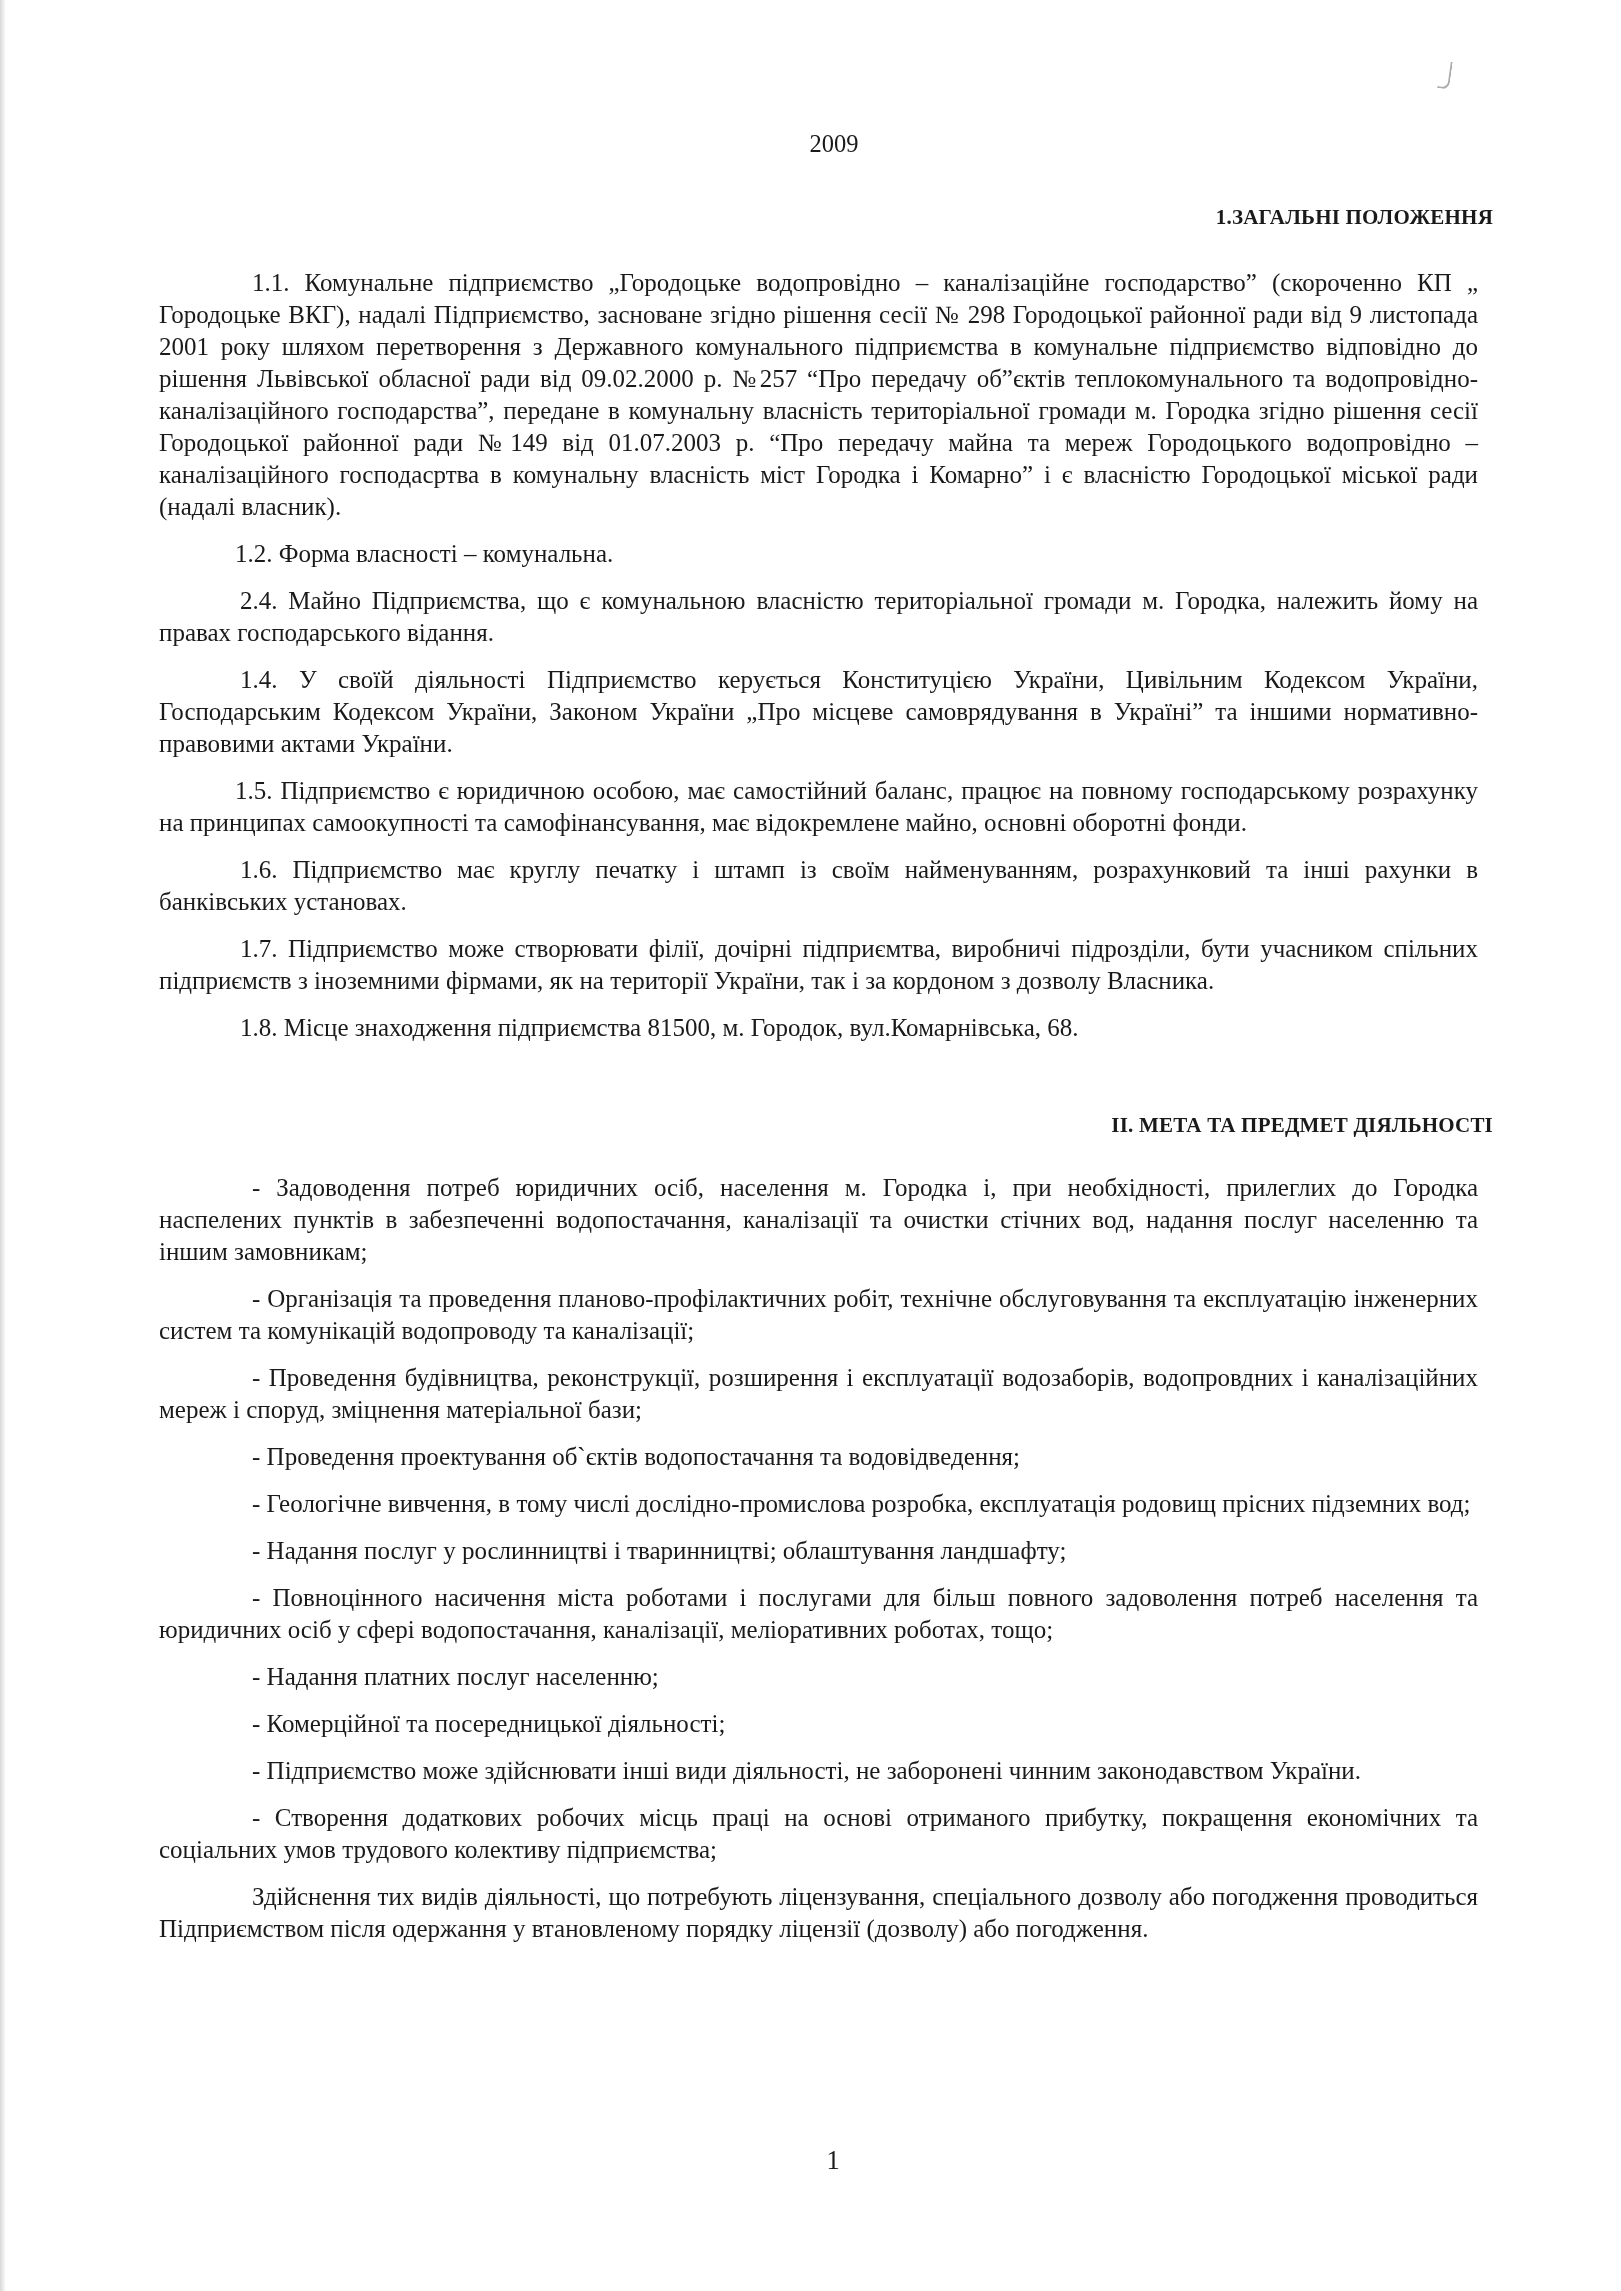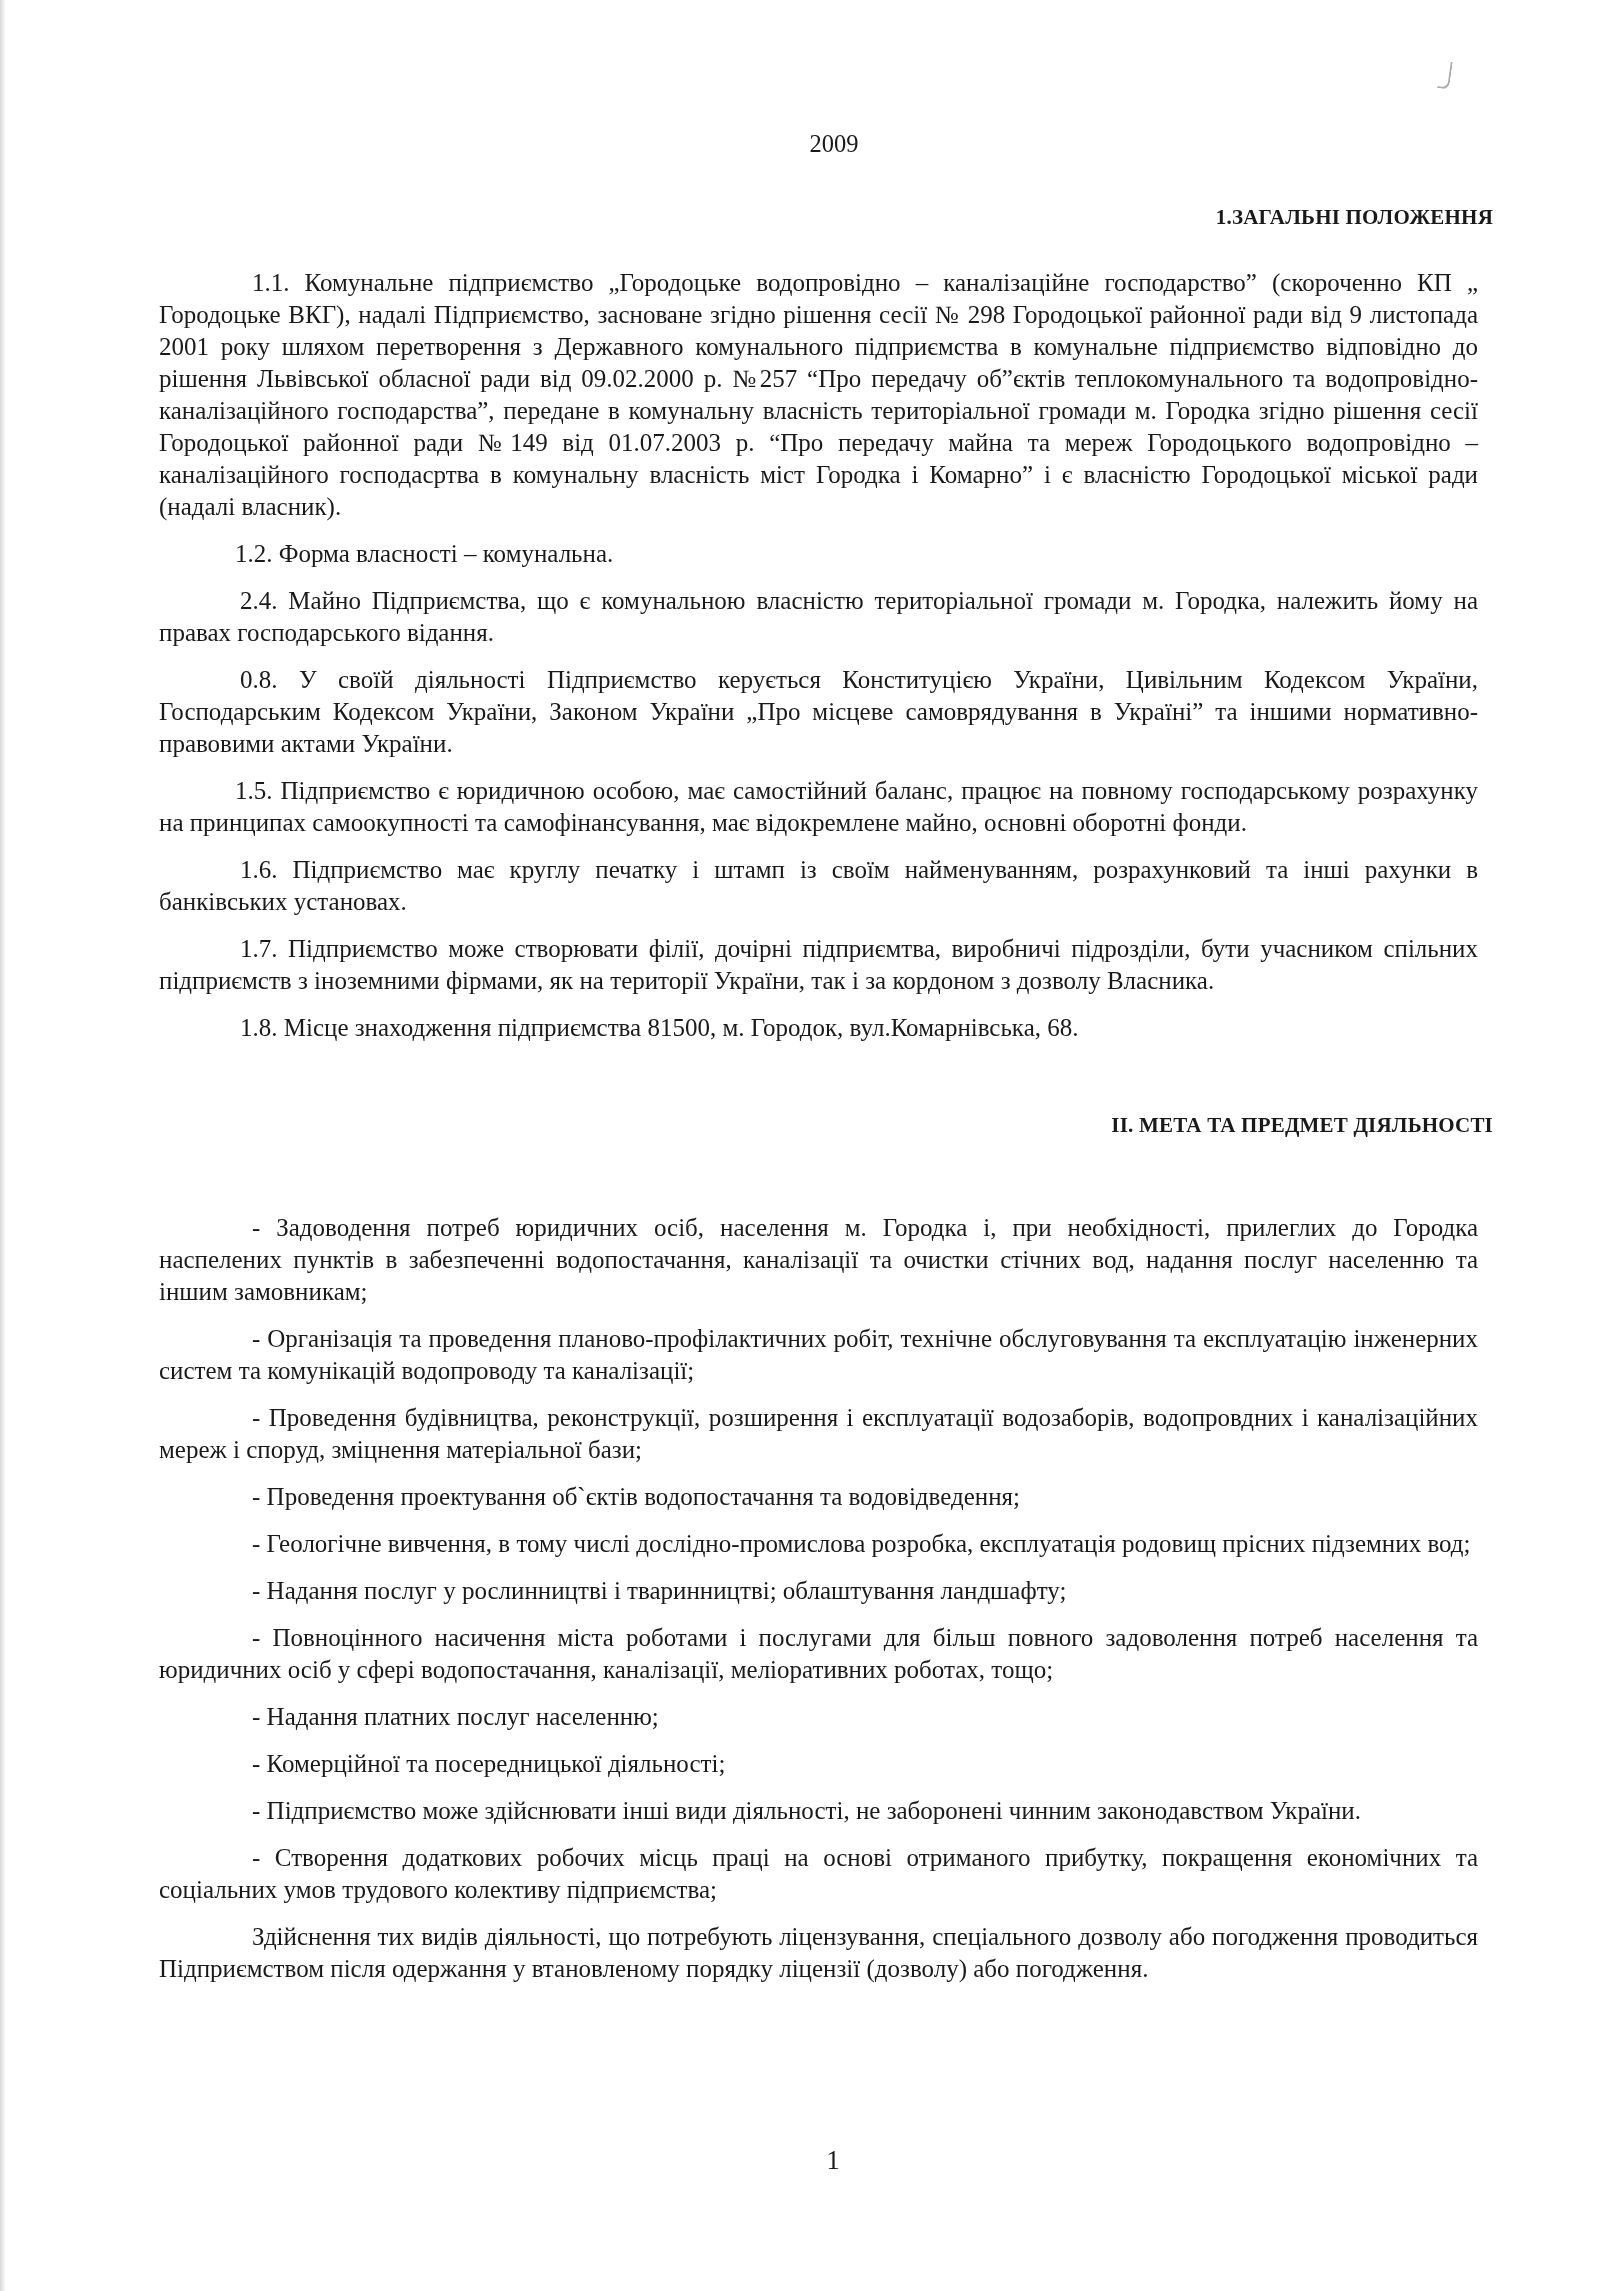--- a/index.html
+++ b/index.html
@@ -29,21 +29,21 @@
     margin: 11.8px 0 0 0;
     padding-left: 31px;
   }
   .section-title {
     text-align: right;
     font-weight: bold;
     font-size: 21px;
     letter-spacing: 0.2px;
   }
   .section-1-title { margin-top: 47px; margin-bottom: 37px; padding-left: 31px; }
-  .section-2-title { margin-top: 69px; margin-bottom: 74px; padding-left: 65px; }
+  .section-2-title { margin-top: 69px; margin-bottom: 34px; padding-left: 65px; }
   p {
     margin: 15px;
     font-size: 25px;
     line-height: 32px;
     text-align: justify;
   }
   .indent { text-indent: 81px; }
   .indent-s { text-indent: 76px; }
   .indent-b { text-indent: 93px; }
   .bullet { text-indent: 93px; }
@@ -74,21 +74,21 @@
 
 <div class="page">
   <div class="year">2009</div>
 
   <div class="section-title section-1-title">1.ЗАГАЛЬНІ ПОЛОЖЕННЯ</div>
 
   <div>
     <p class="indent-b">1.1. Комунальне підприємство „Городоцьке водопровідно – каналізаційне господарство” (скороченно КП „ Городоцьке ВКГ), надалі Підприємство, засноване згідно рішення сесії № 298 Городоцької районної ради від 9 листопада 2001 року шляхом перетворення з Державного комунального підприємства в комунальне підприємство відповідно до рішення Львівської обласної ради від 09.02.2000 р. №257 “Про передачу об”єктів теплокомунального та водопровідно-каналізаційного господарства”, передане в комунальну власність територіальної громади м. Городка згідно рішення сесії Городоцької районної ради №149 від 01.07.2003 р. “Про передачу майна та мереж Городоцького водопровідно – каналізаційного господасртва в комунальну власність міст Городка і Комарно” і є власністю Городоцької міської ради (надалі власник).</p>
     <p class="indent-s">1.2. Форма власності – комунальна.</p>
     <p class="indent">2.4. Майно Підприємства, що є комунальною власністю територіальної громади м. Городка, належить йому на правах господарського відання.</p>
-    <p class="indent">0.8. У своїй діяльності Підприємство керується Конституцією України, Цивільним Кодексом України, Господарським Кодексом України, Законом України „Про місцеве самоврядування в Україні” та іншими нормативно-правовими актами України.</p>
+    <p class="indent">1.4. У своїй діяльності Підприємство керується Конституцією України, Цивільним Кодексом України, Господарським Кодексом України, Законом України „Про місцеве самоврядування в Україні” та іншими нормативно-правовими актами України.</p>
     <p class="indent-s">1.5. Підприємство є юридичною особою, має самостійний баланс, працює на повному господарському розрахунку на принципах самоокупності та самофінансування, має відокремлене майно, основні оборотні фонди.</p>
     <p class="indent">1.6. Підприємство має круглу печатку і штамп із своїм найменуванням, розрахунковий та інші рахунки в банківських установах.</p>
     <p class="indent">1.7. Підприємство може створювати філії, дочірні підприємтва, виробничі підрозділи, бути учасником спільних підприємств з іноземними фірмами, як на території України, так і за кордоном з дозволу Власника.</p>
     <p class="indent">1.8. Місце знаходження підприємства 81500, м. Городок, вул.Комарнівська, 68.</p>
   </div>
 
   <div class="section-title section-2-title">II. МЕТА ТА ПРЕДМЕТ ДІЯЛЬНОСТІ</div>
 
   <div>
     <div class="goals">

